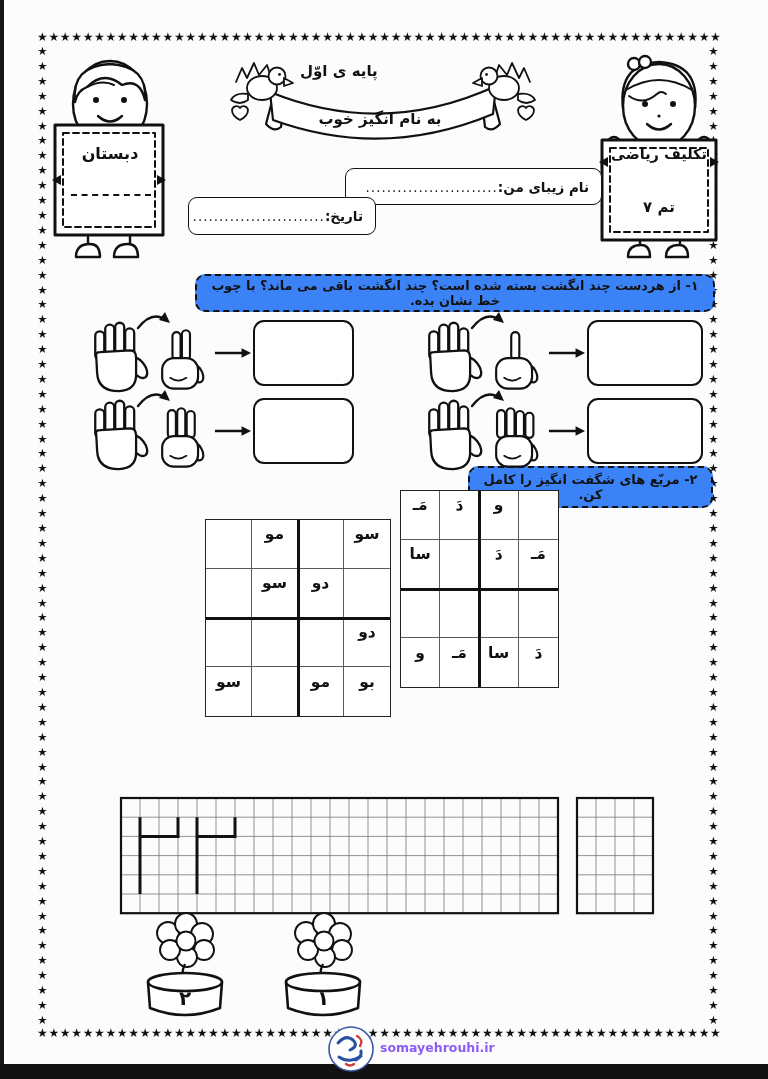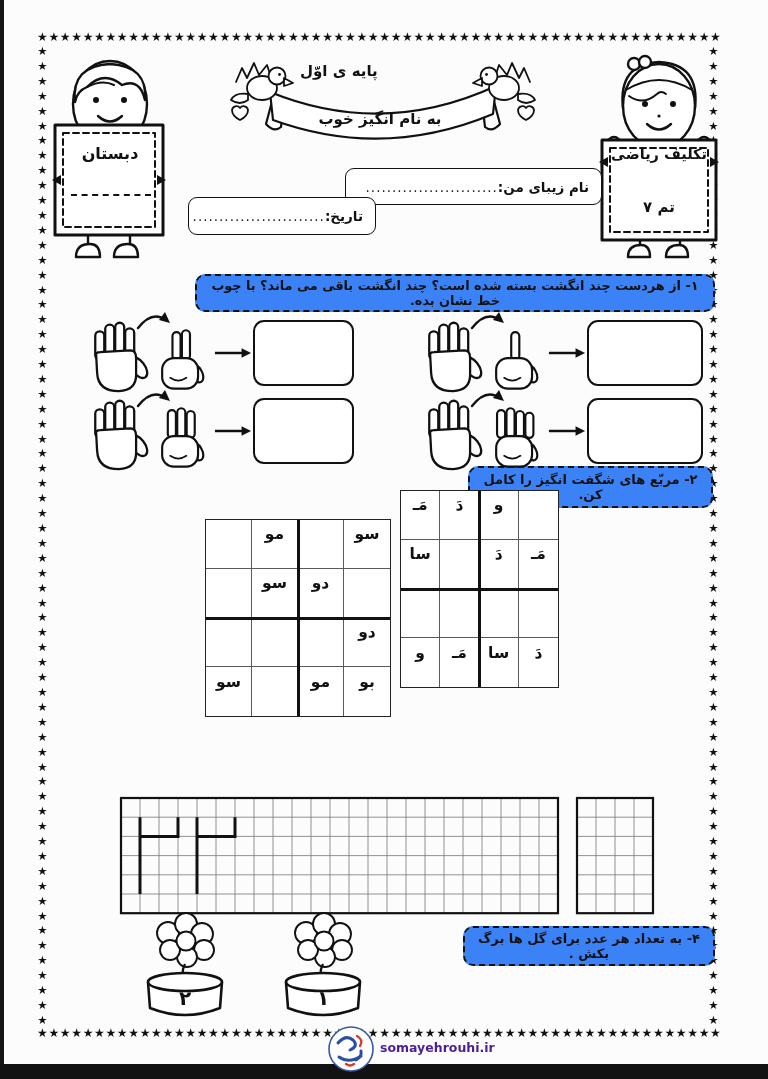--- a/index.html
+++ b/index.html
@@ -54,21 +54,21 @@
          padding-bottom:20px;box-sizing:border-box;}
   .mcell:nth-child(4n){border-right:none;}
   .mcell:nth-child(n+13){border-bottom:none;}
   .vmid{position:absolute;left:calc(50% - 1.5px);top:0;width:3px;height:100%;background:#111;}
   .hmid{position:absolute;top:calc(50% - 1.5px);left:0;width:100%;height:3px;background:#111;}
   
   #pattern-wrap{left:118px;top:795px;width:540px;height:124px;}
   
   .pot-num{position:absolute;width:54px;text-align:center;font-size:20px;font-weight:bold;}
   
-  #site-text{left:380px;top:1040px;font-size:12.5px;font-weight:bold;color:#4c1d95;z-index:3;}
+  #site-text{left:380px;top:1040px;font-size:12.5px;font-weight:bold;color:#8b5cf6;z-index:3;}
   #logo{left:326px;top:1024px;z-index:3;}
   svg{display:block;}
 </style>
 </head>
 <body>
 
 <div id="page">
 
   <div id="edge-left" class="abs"></div>
 
@@ -288,21 +288,20 @@
     <span>نام زیبای من:</span>​
     <span class="dots">.........................</span>
   </div>
   <div id="date-box" class="abs field-box">
     <span>تاریخ:</span>​
     <span class="dots">.........................</span>
   </div>
 
   <div id="q1" class="abs qbox">۱- از هردست چند انگشت بسته شده است؟ چند انگشت باقی می ماند؟ با چوب خط نشان بده.</div>
   <div id="q2" class="abs qbox">۲- مربّع های شگفت انگیز را کامل کن.</div>
-  <div id="q4" class="abs qbox">۴- به تعداد هر عدد برای گل ها برگ بکش .</div>
 
   <div id="fingers">
       <div class="fgroup" style="left:422px;top:316px">
         <div class="fo">
           <svg viewBox="0 0 64 80" width="62" height="76">
             <g fill="#fff" stroke="#111" stroke-width="2.4" stroke-linecap="round" stroke-linejoin="round">
               <rect x="7" y="14" width="9.5" height="30" rx="4.7"></rect>
               <rect x="17.5" y="7" width="9.5" height="34" rx="4.7"></rect>
               <rect x="28" y="5" width="9.5" height="36" rx="4.7"></rect>
               <rect x="38.5" y="11" width="9.5" height="31" rx="4.7"></rect>

